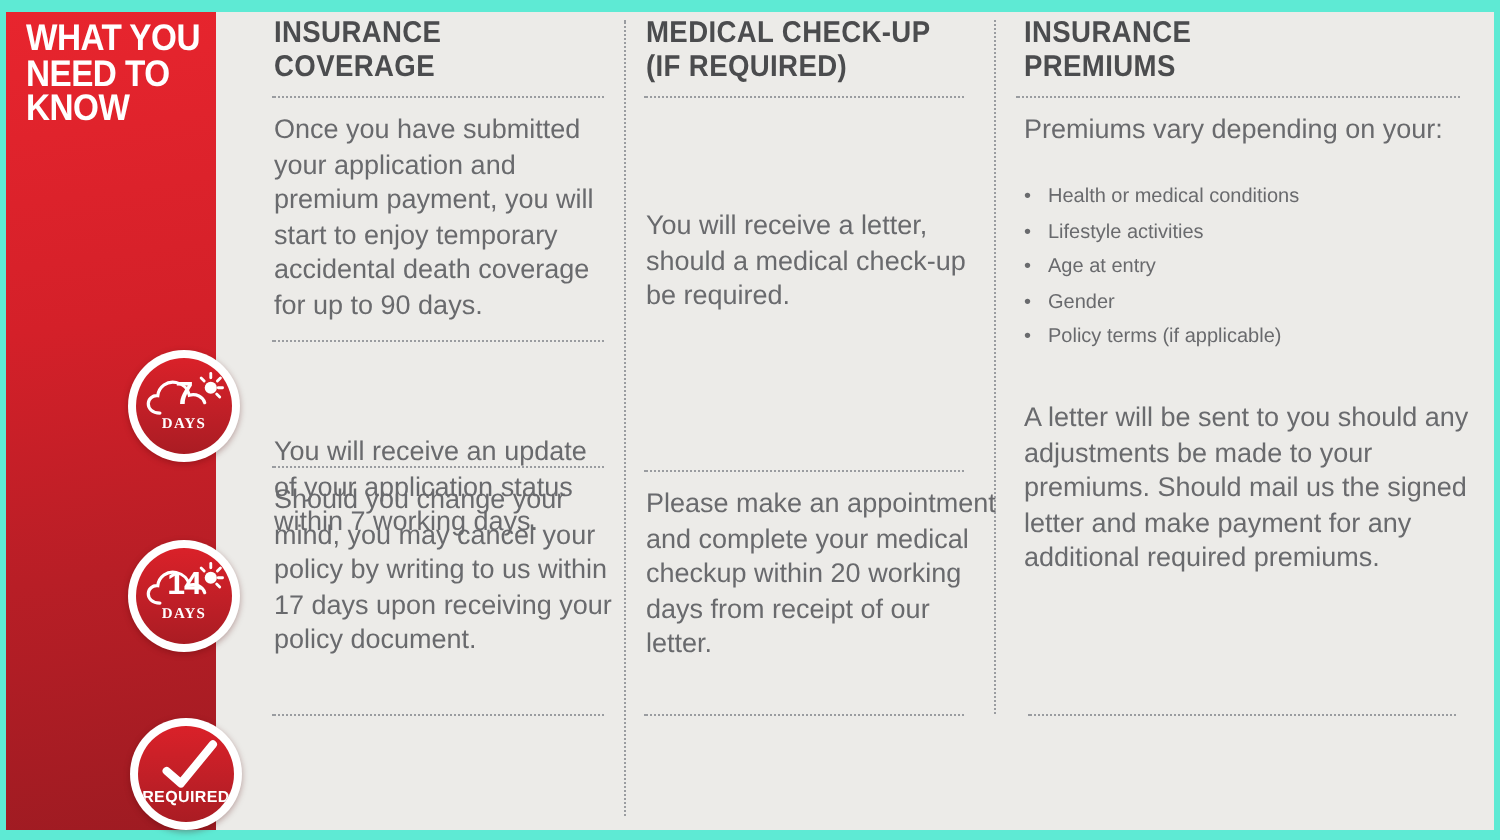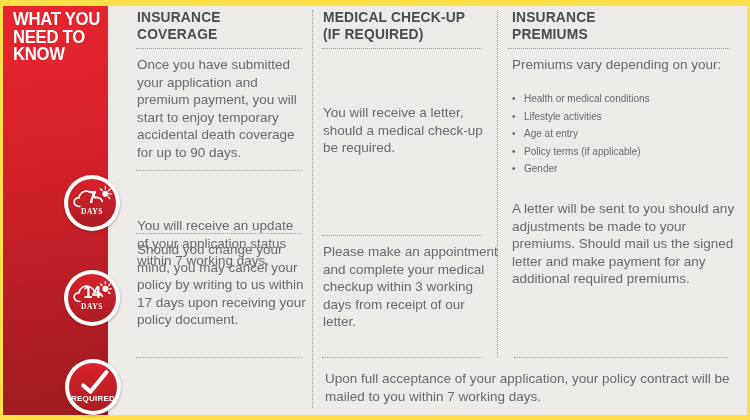--- a/index.html
+++ b/index.html
@@ -1,19 +1,19 @@
 <!DOCTYPE html>
 <html><head>
 <meta charset="utf-8">
 <style>
   * { margin:0; padding:0; box-sizing:border-box; }
   html,body { width:750px; height:420px; }
   body { font-family:"Liberation Sans", sans-serif; background:#f2f1ef; overflow:hidden; }
 
-  .page { position:relative; width:750px; height:420px; background:#fde047; }
+  .page { position:relative; width:750px; height:420px; background:#5eead4; }
   .panel-bg { position:absolute; left:3px; top:6px; width:744px; height:409px; background:#ecebe8; }
 
   
   .sidebar { position:absolute; left:3px; top:6px; width:105px; height:409px;
              background:linear-gradient(172deg,#e8252e 0%, #d42029 38%, #b81e26 68%, #9e1b22 100%); }
   .sidebar-title { position:absolute; left:10px; top:4px; color:#fff; font-weight:bold;
                    font-size:18.5px; line-height:17.5px; letter-spacing:-0.3px;
                    transform:scaleX(.9); transform-origin:0 0; white-space:nowrap; }
   .sidebar-title span { display:block; }
 
@@ -131,35 +131,34 @@
 
   <div class="vsep" style="left:312px; top:10px; height:398px;"></div>
 
   <h2 class="col-header" style="left:323px; top:9px;">
     <span>MEDICAL CHECK-UP</span>
     <span>(IF REQUIRED)</span>
   </h2>
   <div class="hsep" style="left:322px; top:48px; width:160px;"></div>
   <p class="body-text" style="left:323px; top:104px; width:172px;">You will receive a letter, should a medical check-up be required.</p>
   <div class="hsep" style="left:322px; top:235px; width:160px;"></div>
-  <p class="body-text" style="left:323px; top:243px; width:176px;">Please make an appointment and complete your medical checkup within 3 working days from receipt of our letter.</p>
+  <p class="body-text" style="left:323px; top:243px; width:176px;">Please make an appointment and complete your medical checkup within 20 working days from receipt of our letter.</p>
   <div class="hsep" style="left:322px; top:357px; width:160px;"></div>
 
   <div class="vsep" style="left:497px; top:10px; height:347px;"></div>
 
   <h2 class="col-header" style="left:512px; top:9px;">
     <span>INSURANCE</span>
     <span>PREMIUMS</span>
   </h2>
   <div class="hsep" style="left:508px; top:48px; width:222px;"></div>
   <p class="body-text" style="left:512px; top:56px; width:232px;">Premiums vary depending on your:</p>
   <div class="bullet-list" style="left:512px; top:90px; width:232px;">
     <div class="bullet-item">Health or medical conditions</div>
     <div class="bullet-item">Lifestyle activities</div>
     <div class="bullet-item">Age at entry</div>
+    <div class="bullet-item">Gender</div>
     <div class="bullet-item">Policy terms (if applicable)</div>
-    <div class="bullet-item">Gender</div>
   </div>
   <p class="body-text" style="left:512px; top:200px; width:236px;">A letter will be sent to you should any adjustments be made to your premiums. Should mail us the signed letter and make payment for any additional required premiums.</p>
   <div class="hsep" style="left:514px; top:357px; width:214px;"></div>
 
-  <p class="body-text" style="left:325px; top:370px; width:420px;">Upon full acceptance of your application, your policy contract will be mailed to you within 7 working days.</p>
 </div>
 
 </body></html>

